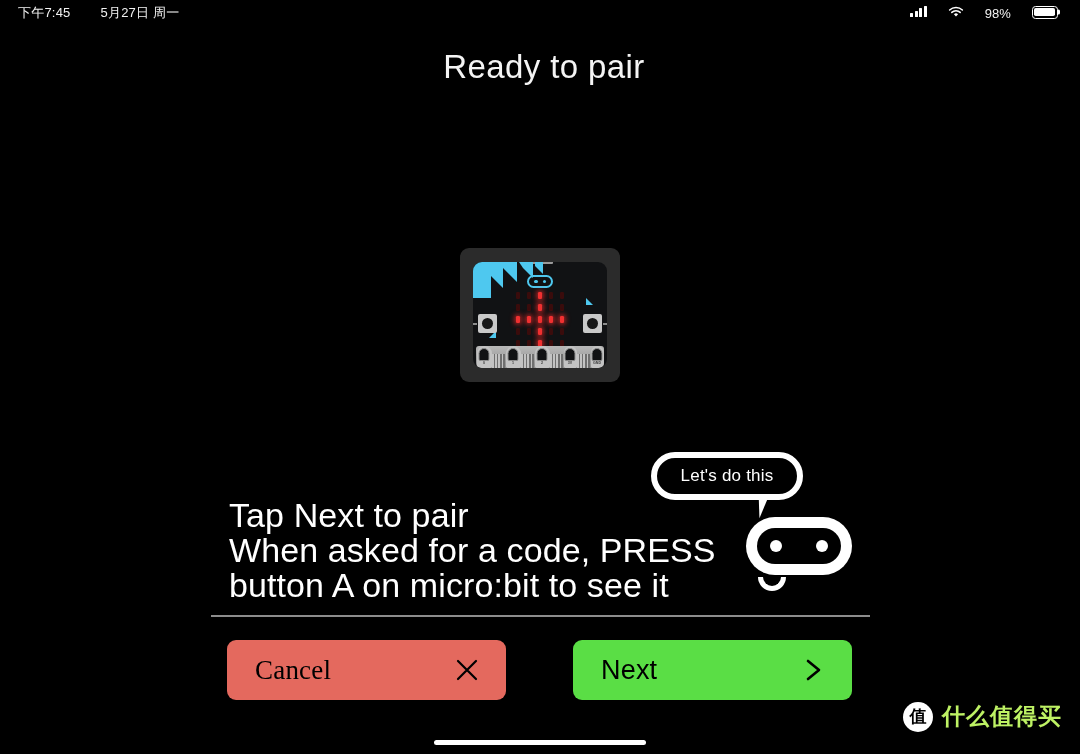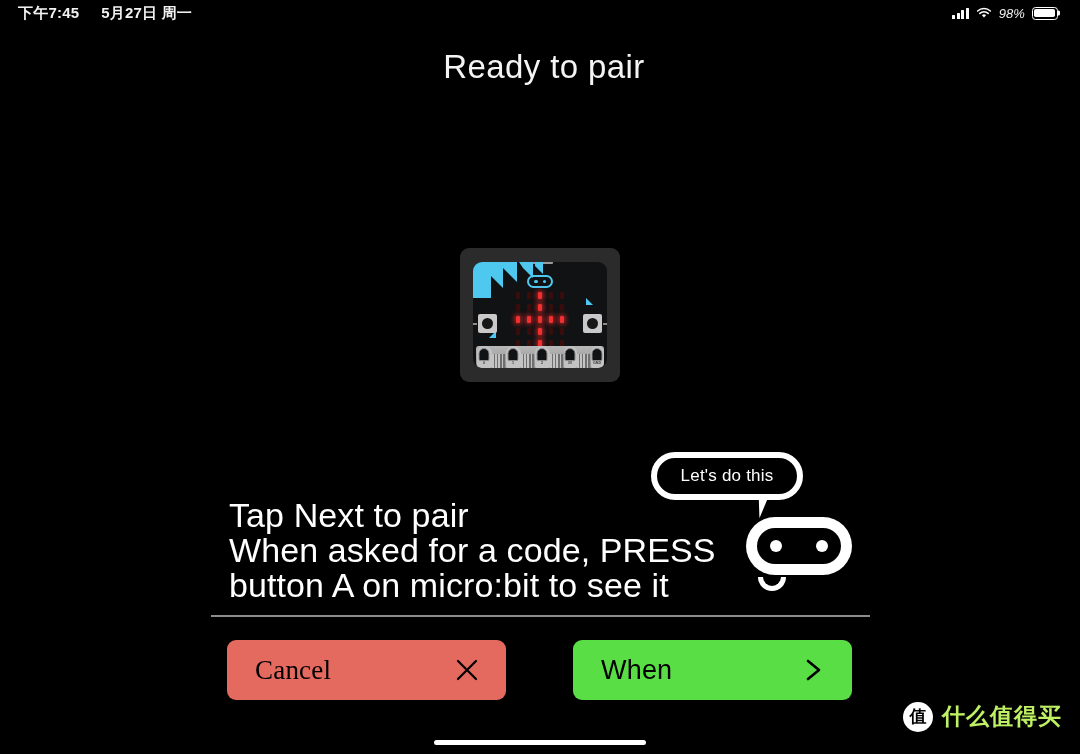--- a/index.html
+++ b/index.html
@@ -27,33 +27,31 @@
     width: 1080px;
     height: 26px;
     display: flex;
     align-items: center;
     justify-content: space-between;
     padding: 0 22px 0 18px;
   }
   .status-left {
     display: flex;
     align-items: baseline;
-    gap: 22px;
-    color: #f2f2f2;
-    font-size: 15px;
-    letter-spacing: .2px;
-    font-weight: bold;
-  }
-  .status-right {
-    display: flex;
-    align-items: center;
-    gap: 7px;
+    gap: 30px;
     color: #f2f2f2;
     font-size: 13px;
-    font-style: italic;
+    letter-spacing: .2px;
+  }
+  .status-right {
+    display: flex;
+    align-items: flex-start;
+    gap: 21px;
+    color: #f2f2f2;
+    font-size: 13px;
   }
   .signal-bars {
     display: flex;
     align-items: flex-end;
     gap: 1.5px;
     height: 11px;
   }
   .signal-bars i {
     display: block;
     width: 3px;
@@ -537,21 +535,21 @@
   <div class="divider"></div>
 
   <div class="actions">
     <button class="btn btn-cancel">
       <span>Cancel</span>
       <svg class="btn-icon" width="26" height="26" viewBox="0 0 26 26">
         <path d="M4 4 L22 22 M22 4 L4 22" stroke="#000" stroke-width="2.2" stroke-linecap="round"></path>
       </svg>
     </button>
     <button class="btn btn-next">
-      <span>When</span>
+      <span>Next</span>
       <svg class="btn-icon" width="26" height="26" viewBox="0 0 26 26">
         <path d="M8 4 L19 13 L8 22" stroke="#000" stroke-width="2.6" fill="none" stroke-linecap="round" stroke-linejoin="round"></path>
       </svg>
     </button>
   </div>
 
   <div class="watermark">
     <span class="wm-logo">值</span>
     <span class="wm-text">什么值得买</span>
   </div>

